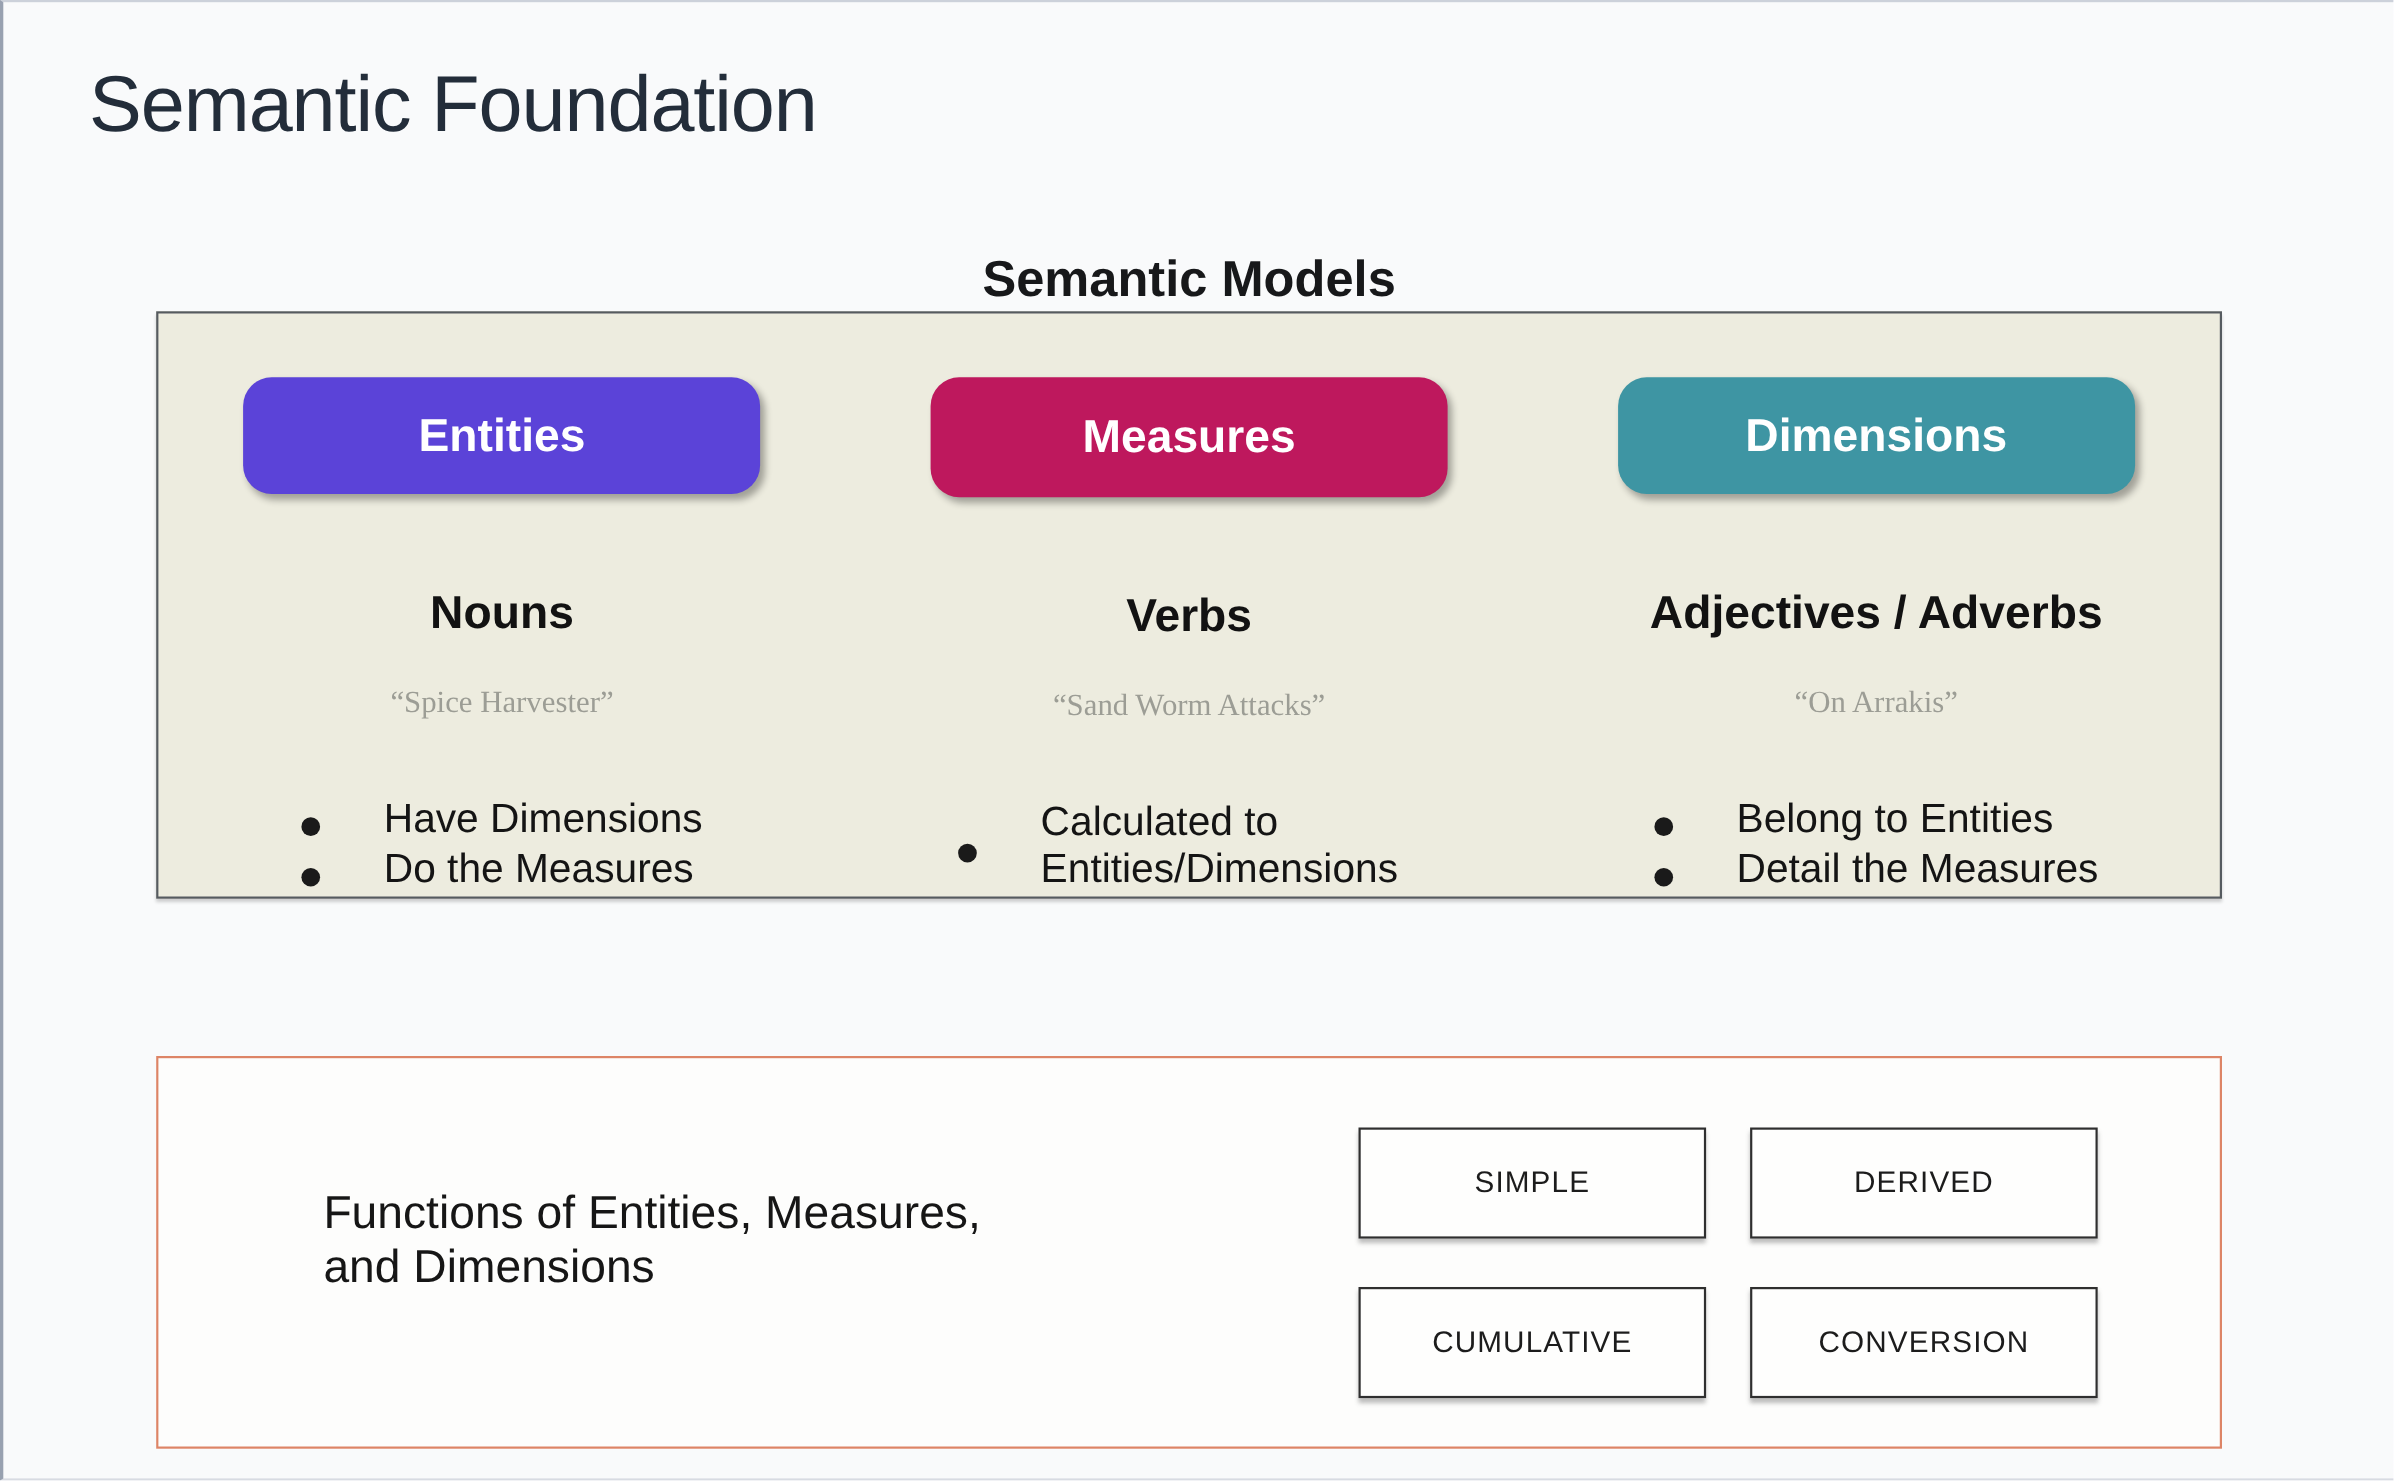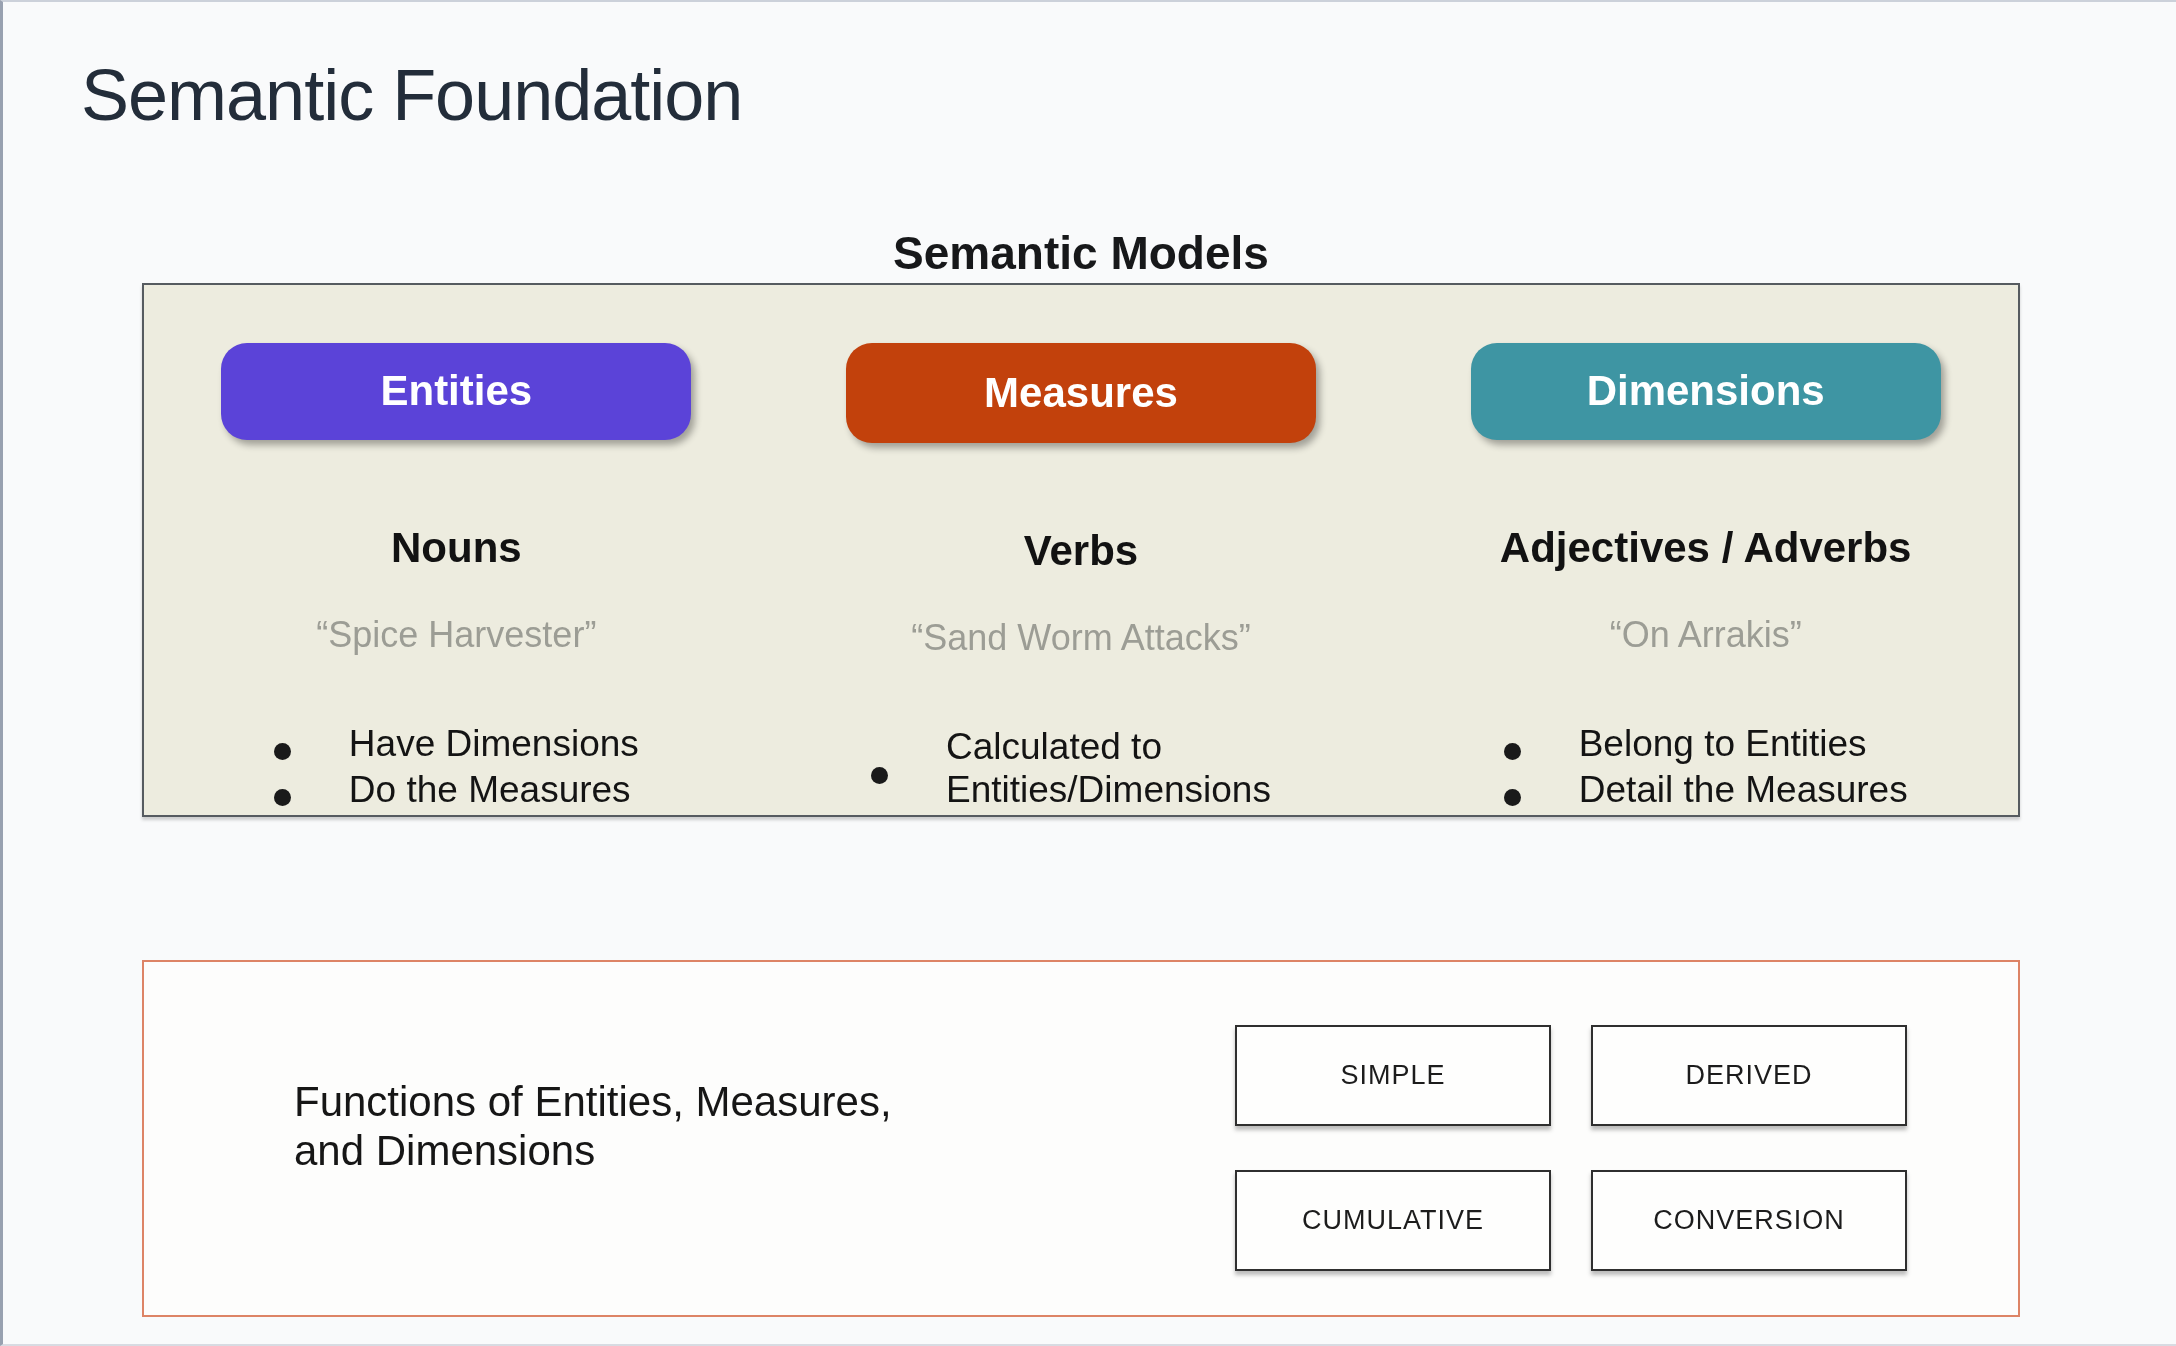--- a/index.html
+++ b/index.html
@@ -69,37 +69,38 @@
     border-radius: 26px;
     display: flex;
     align-items: center;
     justify-content: center;
     color: #ffffff;
     font-size: 42px;
     font-weight: 700;
     box-shadow: 4px 5px 7px rgba(0,0,0,0.32);
   }
   .pill-entities   { background: #5b43d8; }
-  .pill-measures   { background: #c2410c; }
+  .pill-measures   { background: #be185d; }
   .pill-dimensions { background: #3e95a3; }
 
   .role {
     margin-top: 46px;
     font-size: 42px;
     font-weight: 700;
     line-height: 1.1;
     color: #121212;
     text-align: center;
   }
   .example {
     margin-top: 4px;
-    font-size: 36px;
+    font-size: 28px;
     line-height: 1.15;
     color: #9c9d95;
     text-align: left;
+    font-family: Liberation Serif, serif;
   }
 
   .bullets {
     margin-top: 26px;
     width: fit-content;
   }
   .bullet-item { display: flex; align-items: center; margin: 3px 0; }
   .bullet-dot {
     width: 17px; height: 17px; border-radius: 50%;
     background: #1a1a1a; margin-top: 13px; flex: none;

